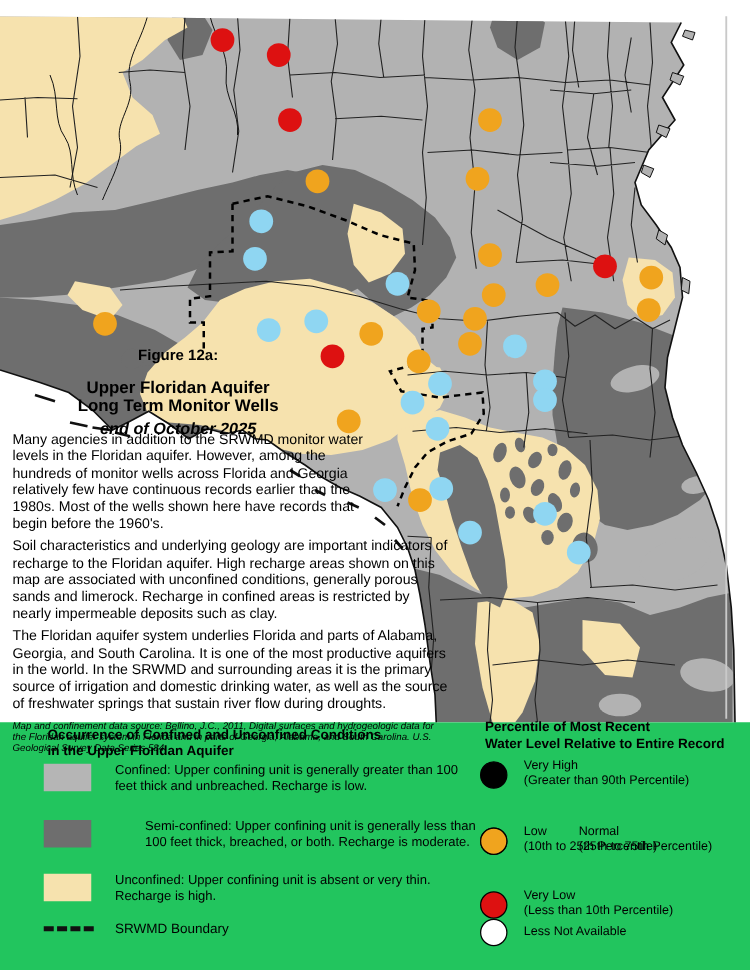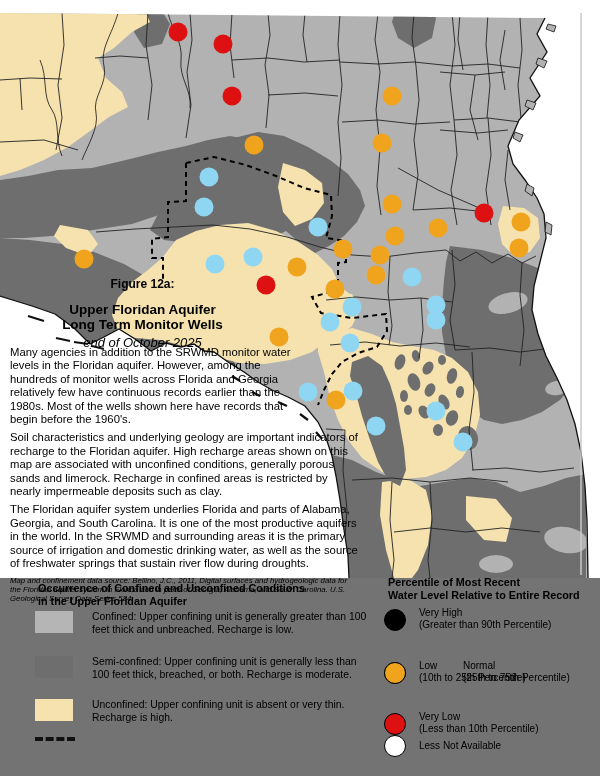--- a/index.html
+++ b/index.html
@@ -1,38 +1,38 @@
 <!DOCTYPE html>
 <html><head>
 <meta charset="utf-8">
 <style>
   html,body{margin:0;padding:0;background:#fff;}
-  .page{position:relative;width:600px;height:776px;background:#737373;overflow:hidden;
+  .page{position:relative;width:600px;height:776px;background:#22c55e;overflow:hidden;
         font-family:"Liberation Sans",sans-serif;color:#000;}
   #map-svg{position:absolute;left:0;top:0;}
 
   .title-block{position:absolute;left:50px;top:277px;width:185px;text-align:center;}
   .fig-label{font-size:12px;font-weight:bold;margin-bottom:11px;}
   .fig-title{font-size:13.5px;font-weight:bold;line-height:1.12;}
-  .fig-subtitle{font-size:13px;font-weight:normal;font-style:italic;margin-top:3px;}
+  .fig-subtitle{font-size:13px;font-weight:bold;font-style:italic;margin-top:3px;}
 
   .paragraphs{position:absolute;left:10px;top:346px;font-size:11.3px;line-height:13.4px;}
   .paragraphs p{margin:0 0 5px 0;}
   .p1{width:300px;}
   .p2{width:348px;}
   .p3{width:352px;}
   .source-note{font-style:italic;font-size:7.8px;line-height:9.4px;width:340px;margin-top:1px;}
 
   .legend-left-header{position:absolute;left:38px;top:582px;width:330px;
         font-size:10.8px;font-weight:bold;line-height:12.5px;}
   .conf-row{position:absolute;left:35px;display:flex;align-items:flex-start;}
   .conf-swatch{width:38px;height:22px;margin-right:19px;flex:none;}
   .conf-label{font-size:10.4px;line-height:12.6px;width:278px;}
   .row-confined{top:611px;}
-  .row-semi{top:656px;}
+  .row-semi{top:656px;gap:24px;}
   .row-unconfined{top:699px;}
   .row-boundary{top:737px;align-items:center;}
   .dash-swatch{width:40px;height:0;border-top:4px dashed #111;margin-right:17px;flex:none;}
   .row-boundary .conf-label{font-size:10.8px;}
 
   .legend-right-header{position:absolute;left:388px;top:576px;width:210px;
         font-size:10.8px;font-weight:bold;line-height:12.5px;}
   .pct-row{position:absolute;left:384px;display:flex;align-items:flex-end;width:212px;}
   .pct-circle{width:20px;height:20px;border-radius:50%;border:1.5px solid #000;
         margin-right:13px;flex:none;}
@@ -208,20 +208,21 @@
   <div class="conf-row row-semi">
     <div class="conf-swatch" style="background: rgb(110, 110, 110);"></div>
     <div class="conf-label">Semi-confined: Upper confining unit is generally less than 100 feet thick, breached, or both. Recharge is moderate.</div>
   </div>
   <div class="conf-row row-unconfined">
     <div class="conf-swatch" style="background: rgb(246, 226, 174);"></div>
     <div class="conf-label">Unconfined: Upper confining unit is absent or very thin. Recharge is high.</div>
   </div>
   <div class="conf-row row-boundary">
     <div class="dash-swatch"></div>
+    <div class="conf-label">SRWMD Boundary</div>
   </div>
 
   <div class="legend-right-header">
     <div>Percentile of Most Recent</div>
     <div>Water Level Relative to Entire Record</div>
   </div>
 
   <div class="pct-row row-vh">
     <div class="pct-circle" style="background: rgb(0, 0, 0);"></div>
     <div class="pct-text">

